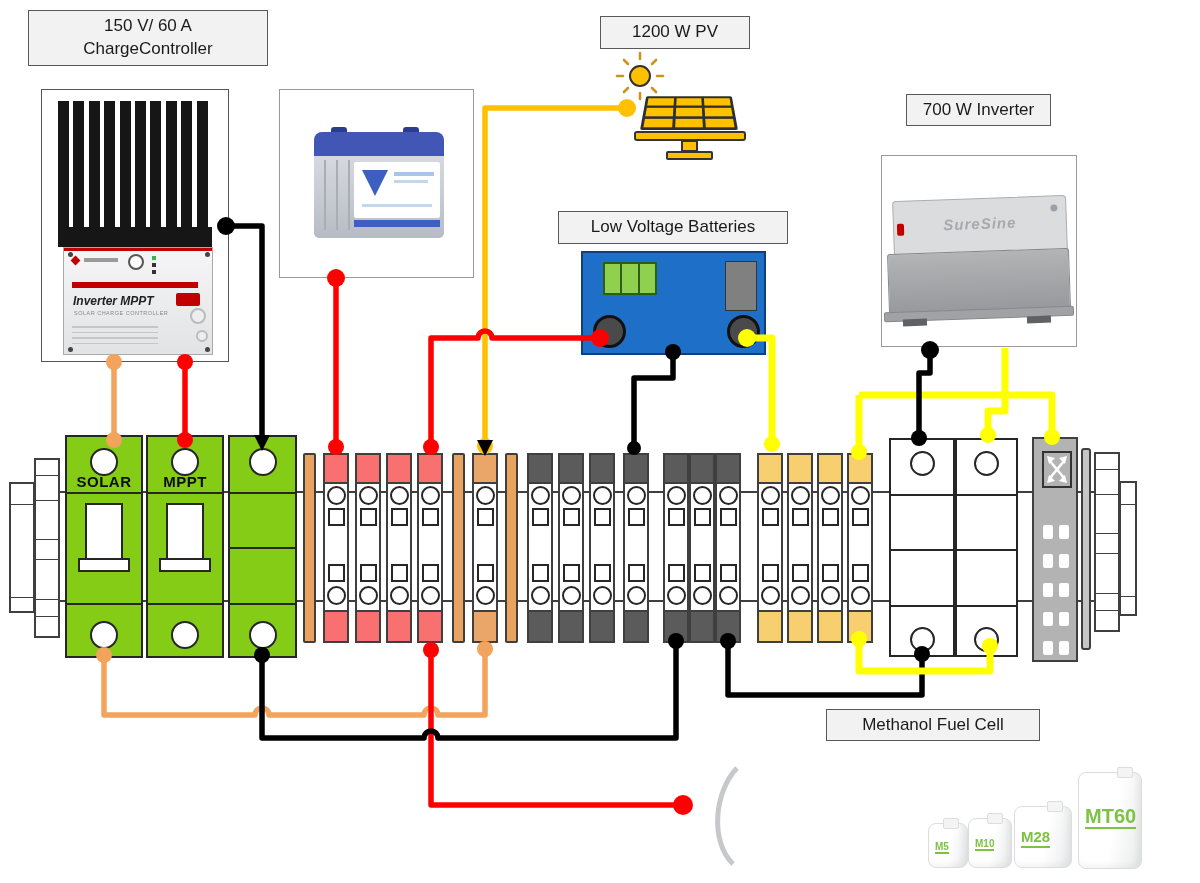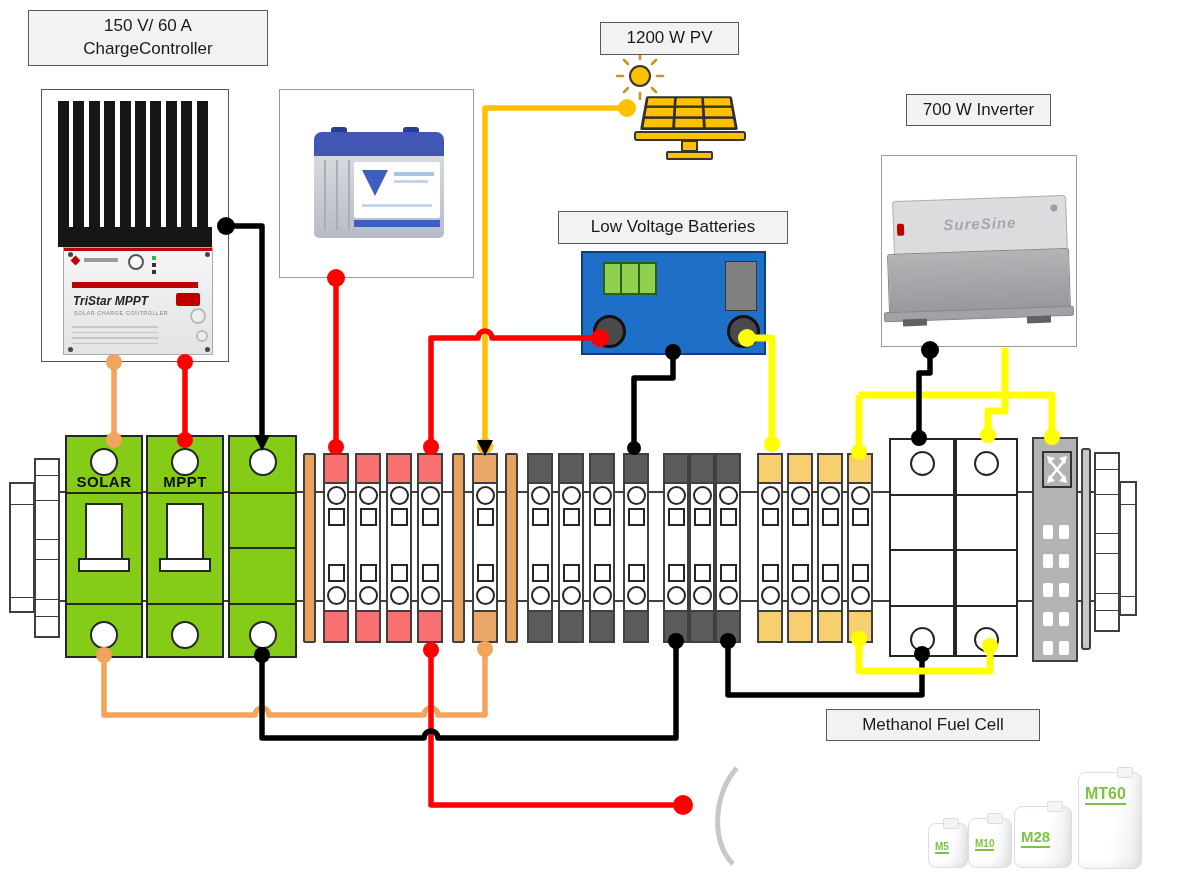--- a/index.html
+++ b/index.html
@@ -70,21 +70,21 @@
 </style>
 </head>
 <body>
 
 <div id="canvas">
 
   <div class="anno" style="left:28px;top:10px;width:240px;height:56px">
     <div>150 V/ 60 A</div>
     <div>ChargeController</div>
   </div>
-  <div class="anno" style="left:600px;top:22px;width:139px;height:33px">
+  <div class="anno" style="left:600px;top:16px;width:150px;height:33px">
     <div>1200 W PV</div>
   </div>
   <div class="anno" style="left:558px;top:211px;width:230px;height:33px">
     <div>Low Voltage Batteries</div>
   </div>
   <div class="anno" style="left:906px;top:94px;width:145px;height:32px">
     <div>700 W Inverter</div>
   </div>
   <div class="anno" style="left:826px;top:709px;width:214px;height:32px">
     <div>Methanol Fuel Cell</div>
@@ -96,21 +96,21 @@
     <div class="dev" style="left:21px;top:157px;width:150px;height:108px;background:linear-gradient(#F6F6F7,#E2E3E5);border:1px solid #AAA">
       <div class="dev" style="left:0;top:0;width:100%;height:3px;background:#C00000"></div>
       <div class="dev" style="left:8px;top:9px;width:7px;height:7px;background:#C00000;transform:rotate(45deg)"></div>
       <div class="dev" style="left:20px;top:10px;width:34px;height:4px;background:#9A9A9A"></div>
       <div class="dev" style="left:64px;top:6px;width:16px;height:16px;border:2.5px solid #555;border-radius:50%;background:#FAFAFA;box-sizing:border-box"></div>
       <div class="dev" style="left:88px;top:8px;width:4px;height:4px;background:#3AB54A"></div>
       <div class="dev" style="left:88px;top:15px;width:4px;height:4px;background:#333"></div>
       <div class="dev" style="left:88px;top:22px;width:4px;height:4px;background:#333"></div>
       <div class="dev" style="left:8px;top:34px;width:126px;height:6px;background:#C00000"></div>
       <div class="dev" style="left:112px;top:45px;width:24px;height:13px;background:#C00000;border-radius:2px"></div>
-      <div class="dev" style="left:9px;top:46px;font-size:12px;font-weight:bold;font-style:italic;color:#222">TriStar MPPT</div>
+      <div class="dev" style="left:9px;top:46px;font-size:12px;font-weight:bold;font-style:italic;color:#222">Inverter MPPT</div>
       <div class="dev" style="left:10px;top:62px;font-size:5.5px;color:#888;letter-spacing:.5px">SOLAR CHARGE CONTROLLER</div>
       <div class="dev" style="left:8px;top:78px;width:86px;height:22px;background:repeating-linear-gradient(180deg,#C6C6C6 0 1.5px,rgba(0,0,0,0) 1.5px 5.5px)"></div>
       <div class="dev" style="left:126px;top:60px;width:16px;height:16px;border:2px solid #BBB;border-radius:50%;background:#EEE;box-sizing:border-box"></div>
       <div class="dev" style="left:132px;top:82px;width:12px;height:12px;border:2px solid #BBB;border-radius:50%;background:#EEE;box-sizing:border-box"></div>
       <div class="dev" style="left:4px;top:4px;width:5px;height:5px;border-radius:50%;background:#444"></div>
       <div class="dev" style="left:141px;top:4px;width:5px;height:5px;border-radius:50%;background:#444"></div>
       <div class="dev" style="left:4px;top:99px;width:5px;height:5px;border-radius:50%;background:#444"></div>
       <div class="dev" style="left:141px;top:99px;width:5px;height:5px;border-radius:50%;background:#444"></div>
     </div>
   </div>
@@ -419,21 +419,21 @@
   <div class="jug" style="left:968px;top:818px;width:44px;height:50px">
     <div class="jug-cap"></div>
     <div class="jug-label" style="top:19px;font-size:10px">M10</div>
   </div>
   <div class="jug" style="left:1014px;top:806px;width:58px;height:62px">
     <div class="jug-cap"></div>
     <div class="jug-label" style="top:22px;font-size:15px">M28</div>
   </div>
   <div class="jug" style="left:1078px;top:772px;width:64px;height:97px">
     <div class="jug-cap"></div>
-    <div class="jug-label" style="top:12px;font-size:16px">MT60</div>
+    <div class="jug-label" style="top:32px;font-size:20px">MT60</div>
   </div>
 
   <svg width="1200" height="883" style="position:absolute;left:0;top:0;z-index:5;pointer-events:none">
 
     <path d="M737,768 C714,792 710,842 733,864" fill="none" stroke="#C6C8CA" stroke-width="5"></path>
     <g fill="none" stroke-linejoin="round">
 
       <path class="w" stroke="var(--wire-orange)" stroke-width="5.5" d="M114,362 L114,440"></path>
       <path class="w" stroke="var(--wire-orange)" stroke-width="5.5" d="M104,655 L104,715 L255,715 A7,7 0 0 1 269,715 L424,715 A7,7 0 0 1 438,715 L485,715 L485,648"></path>
 

